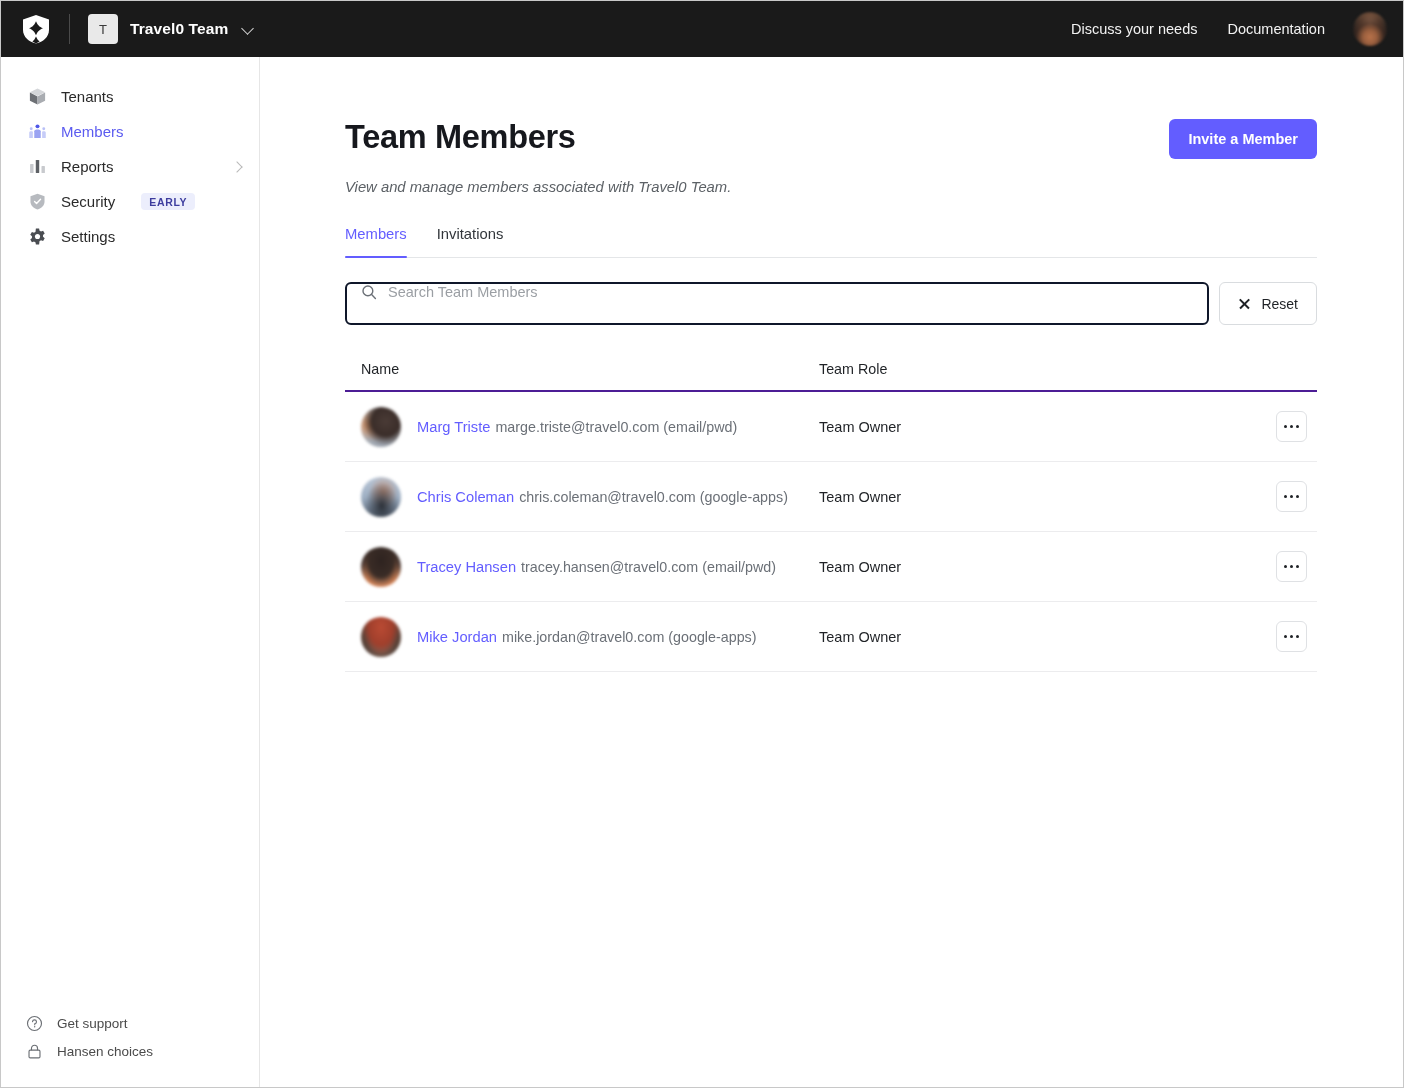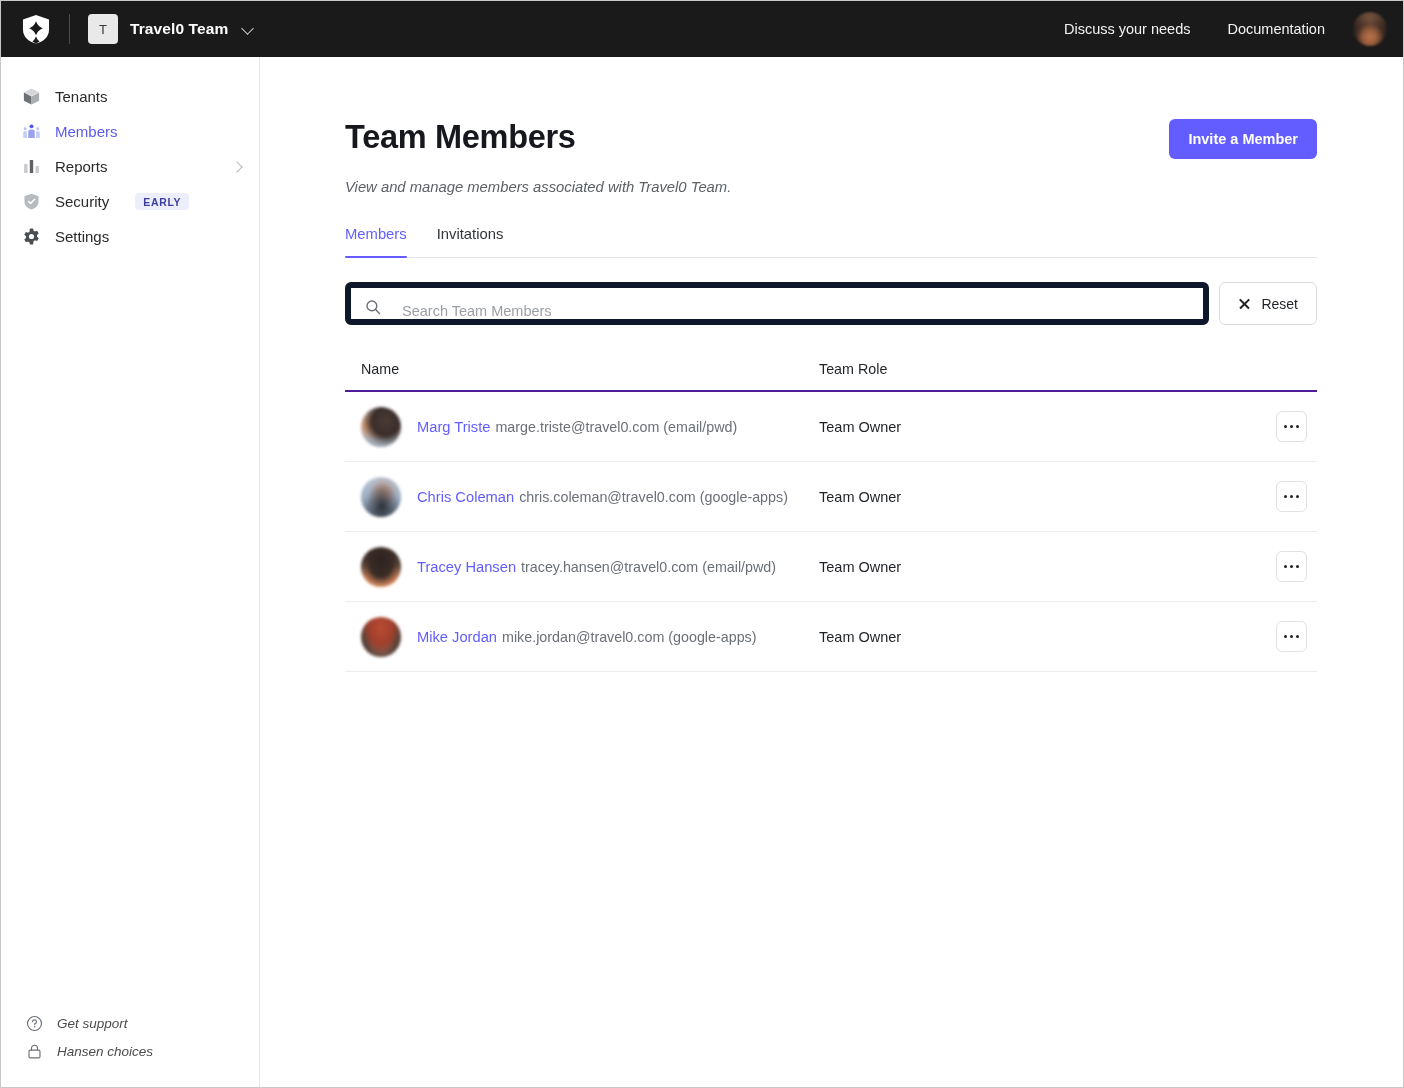--- a/index.html
+++ b/index.html
@@ -73,21 +73,20 @@
   .topbar-spacer { flex: 1; }
   .topbar-links {
     display: flex; align-items: center; gap: 30px;
   }
   .topbar-link {
     color: #f2f2f2;
     font-size: 14.5px;
     text-decoration: none;
     cursor: pointer;
     white-space: nowrap;
-    margin-left: 7px;
   }
   .user-avatar {
     width: 34px; height: 34px;
     border-radius: 50%;
     margin-left: 28px;
     background:
       radial-gradient(circle at 50% 74%, #b8724a 0%, #9a5f3e 22%, rgba(60,40,32,0.75) 46%, rgba(40,28,24,0.4) 62%, rgba(26,26,26,0) 76%),
       radial-gradient(circle at 50% 34%, #d79a74 0%, #b5765180 32%, rgba(40,28,24,0) 60%),
       #2a2522;
     filter: blur(1.1px);
@@ -106,21 +105,21 @@
     display: flex;
     flex-direction: column;
     padding-top: 22px;
     background: #ffffff;
   }
   .nav-list { display: flex; flex-direction: column; }
   .nav-item {
     display: flex;
     align-items: center;
     height: 35px;
-    padding: 0 16px 0 20px;
+    padding: 0 16px 0 26px;
     gap: 14px;
     cursor: pointer;
     position: relative;
   }
   .nav-icon {
     width: 20px; height: 20px;
     display: flex; align-items: center; justify-content: center;
     flex: 0 0 20px;
   }
   .nav-label {
@@ -164,21 +163,21 @@
     gap: 14px;
     height: 28px;
     padding: 0 24px;
     cursor: pointer;
   }
   .foot-icon {
     width: 18px; height: 18px;
     display: flex; align-items: center; justify-content: center;
     flex: 0 0 18px;
   }
-  .foot-label { font-size: 13.5px; color: #4b4b4b; font-style: italic; }
+  .foot-label { font-size: 13.5px; color: #4b4b4b; }
 
   
   .main {
     flex: 1;
     min-width: 0;
     padding: 62px 86px 0 85px;
     overflow: hidden;
   }
   .page-head {
     display: flex;
@@ -237,27 +236,27 @@
 
   
   .search-row {
     margin-top: 24px;
     display: flex;
     gap: 10px;
     align-items: stretch;
   }
   .search-box {
     flex: 1;
-    border: 6px solid #0f172a;
+    border: 2px solid #0f172a;
     border-radius: 6px;
     height: 43px;
     display: flex;
-    align-items: flex-end;
+    align-items: flex-start;
     padding: 0 14px;
-    gap: 21px;
+    gap: 11px;
     background: #fff;
   }
   .search-input {
     border: none; outline: none;
     font-size: 14.5px;
     color: #32363b;
     width: 100%;
     background: transparent;
     font-family: inherit;
   }

